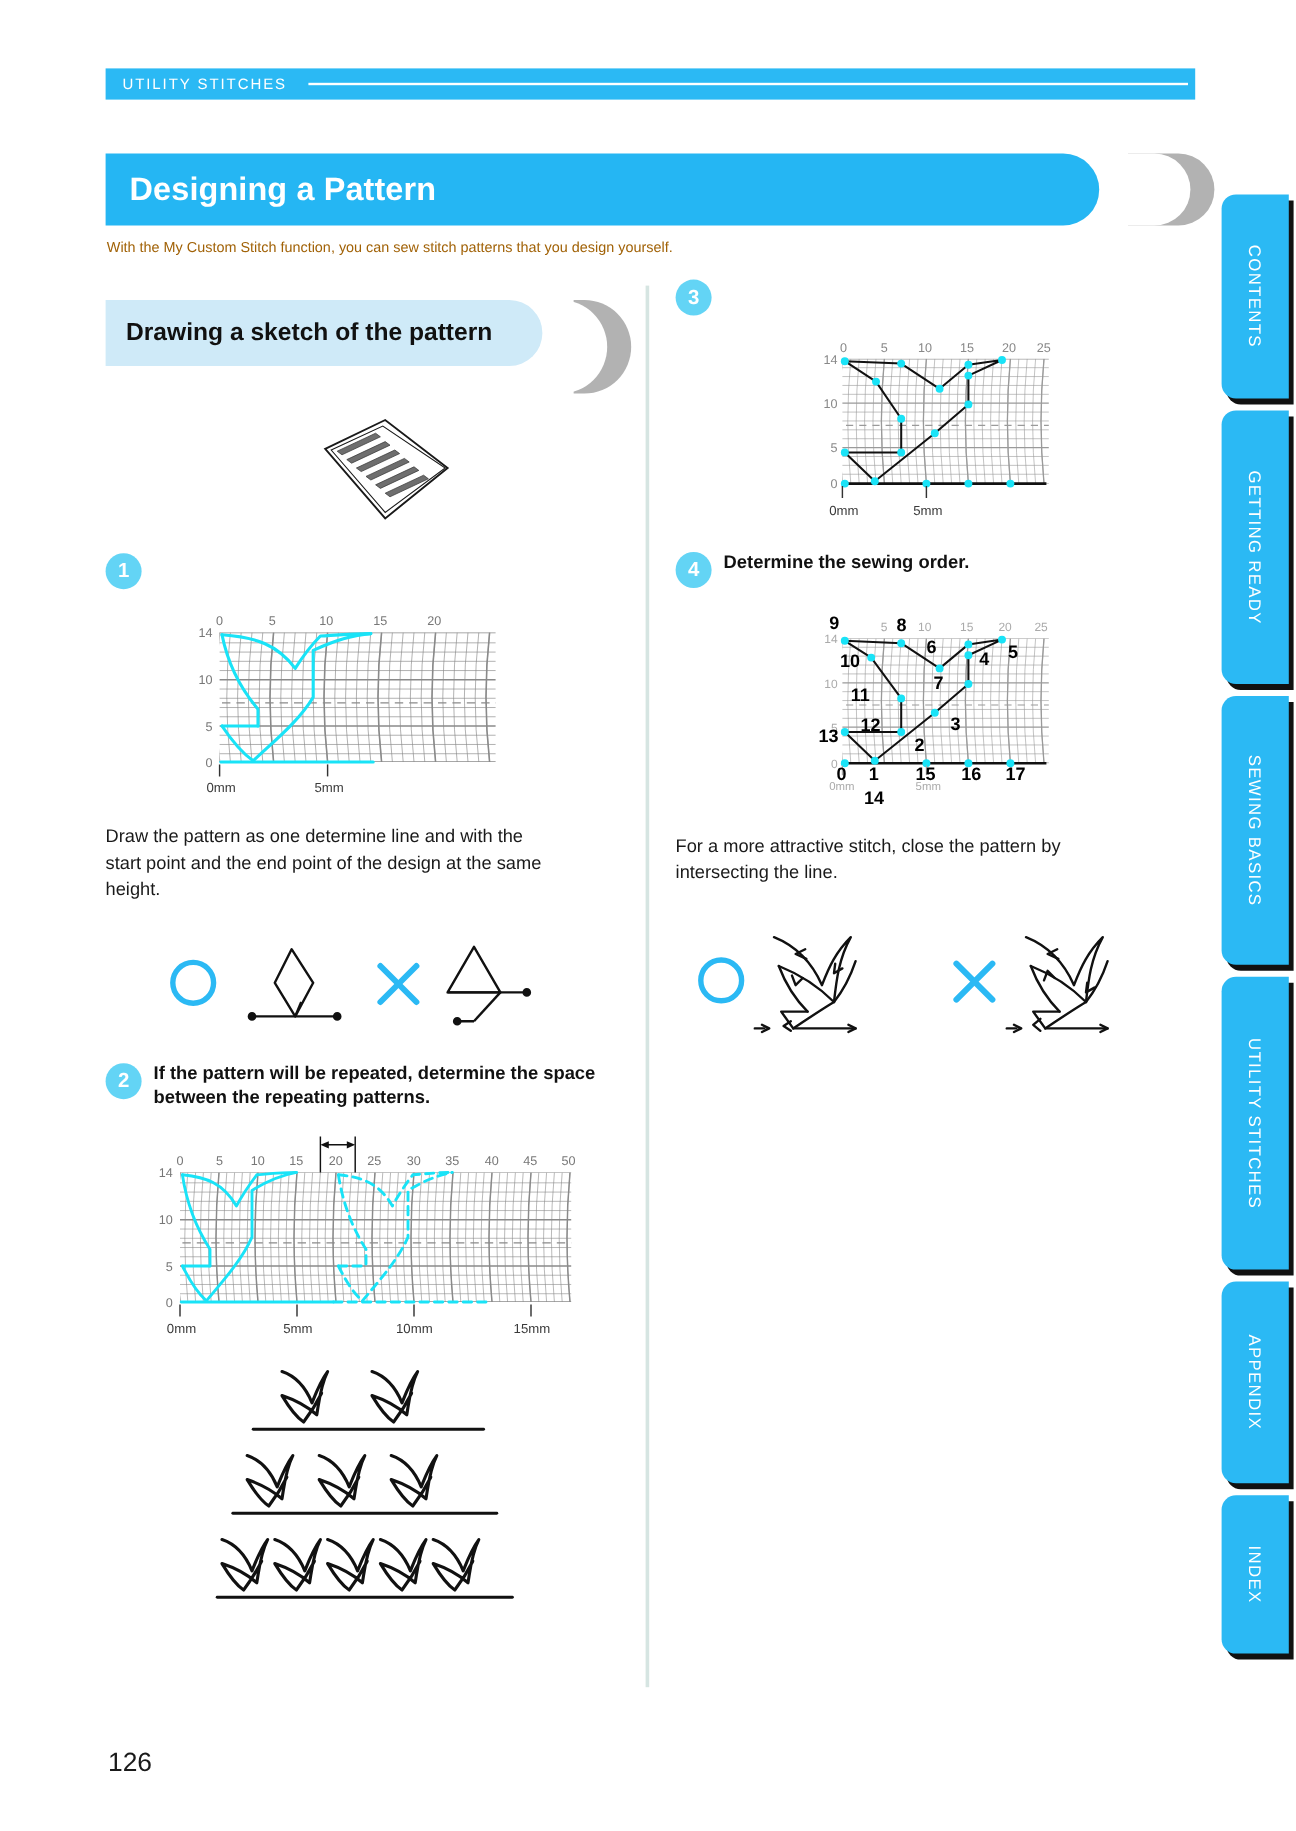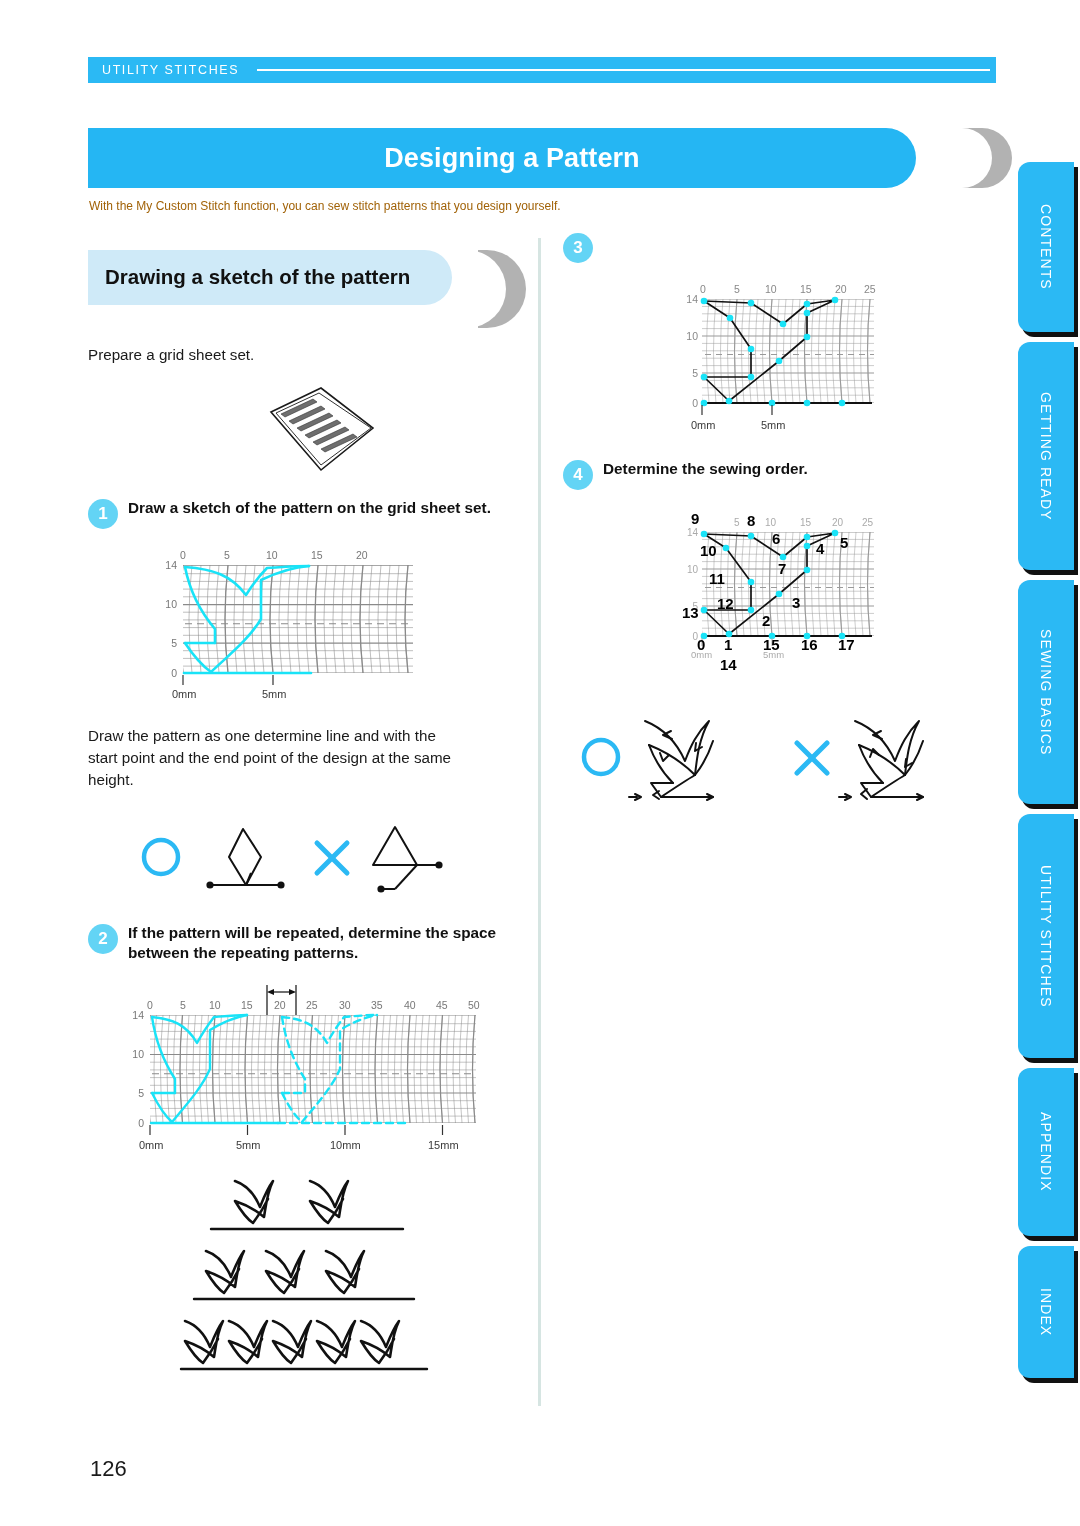--- a/index.html
+++ b/index.html
@@ -21,21 +21,21 @@
   }
   #running-header .rh-rule{
     flex:1;height:2px;background:#ffffff;margin:0 6px 0 18px;
   }
 
   
   #chapter-title-wrap{position:absolute;left:88px;top:128px;width:400px;height:60px;}
   #chapter-title-bar{
     position:absolute;left:0;top:0;width:828px;height:60px;
     background:#25b6f3;border-radius:0 34px 34px 0;
-    display:flex;align-items:center;justify-content:center;
+    display:flex;align-items:center;
   }
   #chapter-title-bar .t{
     color:#ffffff;font-size:27px;font-weight:bold;margin-left:20px;
     letter-spacing:.1px;
   }
   .blobgray{
     position:absolute;background:#b2b2b2;border-radius:0 34px 34px 0;
     width:72px;height:60px;
   }
   .blobwhite{
@@ -140,40 +140,38 @@
   <div id="left-col">
 
     <div id="section-heading-wrap">
       <div class="sh-gray" style="left:390px;"></div>
       <div class="sh-white" style="left:374px;"></div>
       <div id="section-heading-bar">
         <span class="t">Drawing a sketch of the pattern</span>
       </div>
     </div>
 
-    <div class="body-text" style="margin-top:16px;">Prepare a grid sheet set.</div>
 
     <div style="margin-top:18px;display:flex;justify-content:center;">
       <svg width="150" height="92" viewBox="0 0 150 92">
         <polygon points="38,28 88,4 140,44 88,86" fill="#ffffff" stroke="#1a1a1a" stroke-width="1.6"></polygon>
         <polygon points="43,29 86,9 138,44 88,81" fill="none" stroke="#1a1a1a" stroke-width="0.9"></polygon>
         <g fill="#6e6e6e" stroke="#333" stroke-width="0.6">
           <polygon points="48,30 80,15 84,18 52,33"></polygon>
           <polygon points="56,37 88,22 92,25 60,40"></polygon>
           <polygon points="64,44 96,29 100,32 68,47"></polygon>
           <polygon points="72,51 104,36 108,39 76,54"></polygon>
           <polygon points="80,58 112,43 116,46 84,61"></polygon>
           <polygon points="88,65 120,50 124,53 92,68"></polygon>
         </g>
       </svg>
     </div>
 
     <div class="step" style="margin-top:22px;">
       <span class="step-badge">1</span>
-      <span class="step-text">Draw a sketch of the pattern on the grid sheet set.</span>
     </div>
 
     <div style="margin-top:14px;display:flex;justify-content:center;">
       <div class="grid-fig" style="width:330px;height:160px;">
         <svg width="330" height="160" viewBox="0 0 330 160">
           <defs>
             <clipPath id="cp1">
                 <rect x="40" y="22" width="230" height="108"></rect>
               </clipPath>
           </defs>
@@ -777,20 +775,21 @@
             <text x="29" y="146">0</text>
             <text x="95" y="146">15</text>
             <text x="133" y="146">16</text>
             <text x="170" y="146">17</text>
             <text x="52" y="166">14</text>
           </g>
         </svg>
       </div>
     </div>
 
+    <div class="body-text" style="margin-top:16px;width:395px;">For a more attractive stitch, close the pattern by intersecting the line.</div>
 
     <div style="margin-top:20px;display:flex;justify-content:center;">
       <svg width="420" height="120" viewBox="0 0 420 120">
 
         <circle cx="28" cy="58" r="17" fill="none" stroke="#2bb9f4" stroke-width="4.5"></circle>
 
         <g stroke="#111" stroke-width="2" fill="none" stroke-linejoin="round" stroke-linecap="round">
           <path d="M72 22 C92 30 104 44 112 62 C118 46 124 34 136 22 C126 40 124 58 122 76 C112 66 96 54 76 46"></path>
           <path d="M76 46 C82 62 90 74 100 84"></path>
           <path d="M122 76 C130 66 136 54 140 42"></path>

